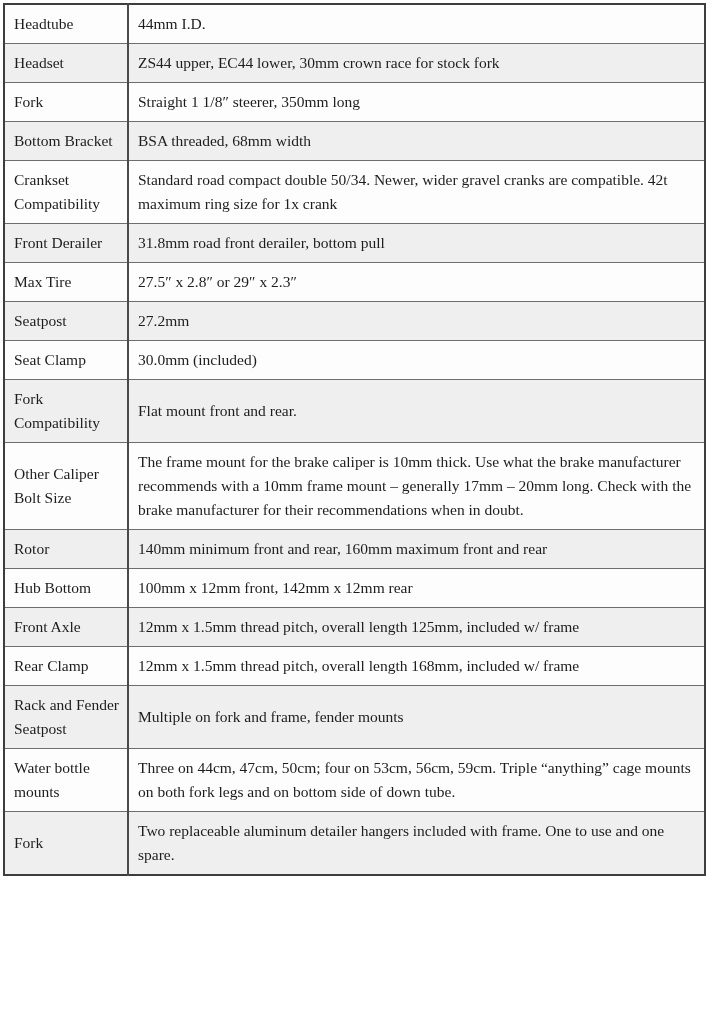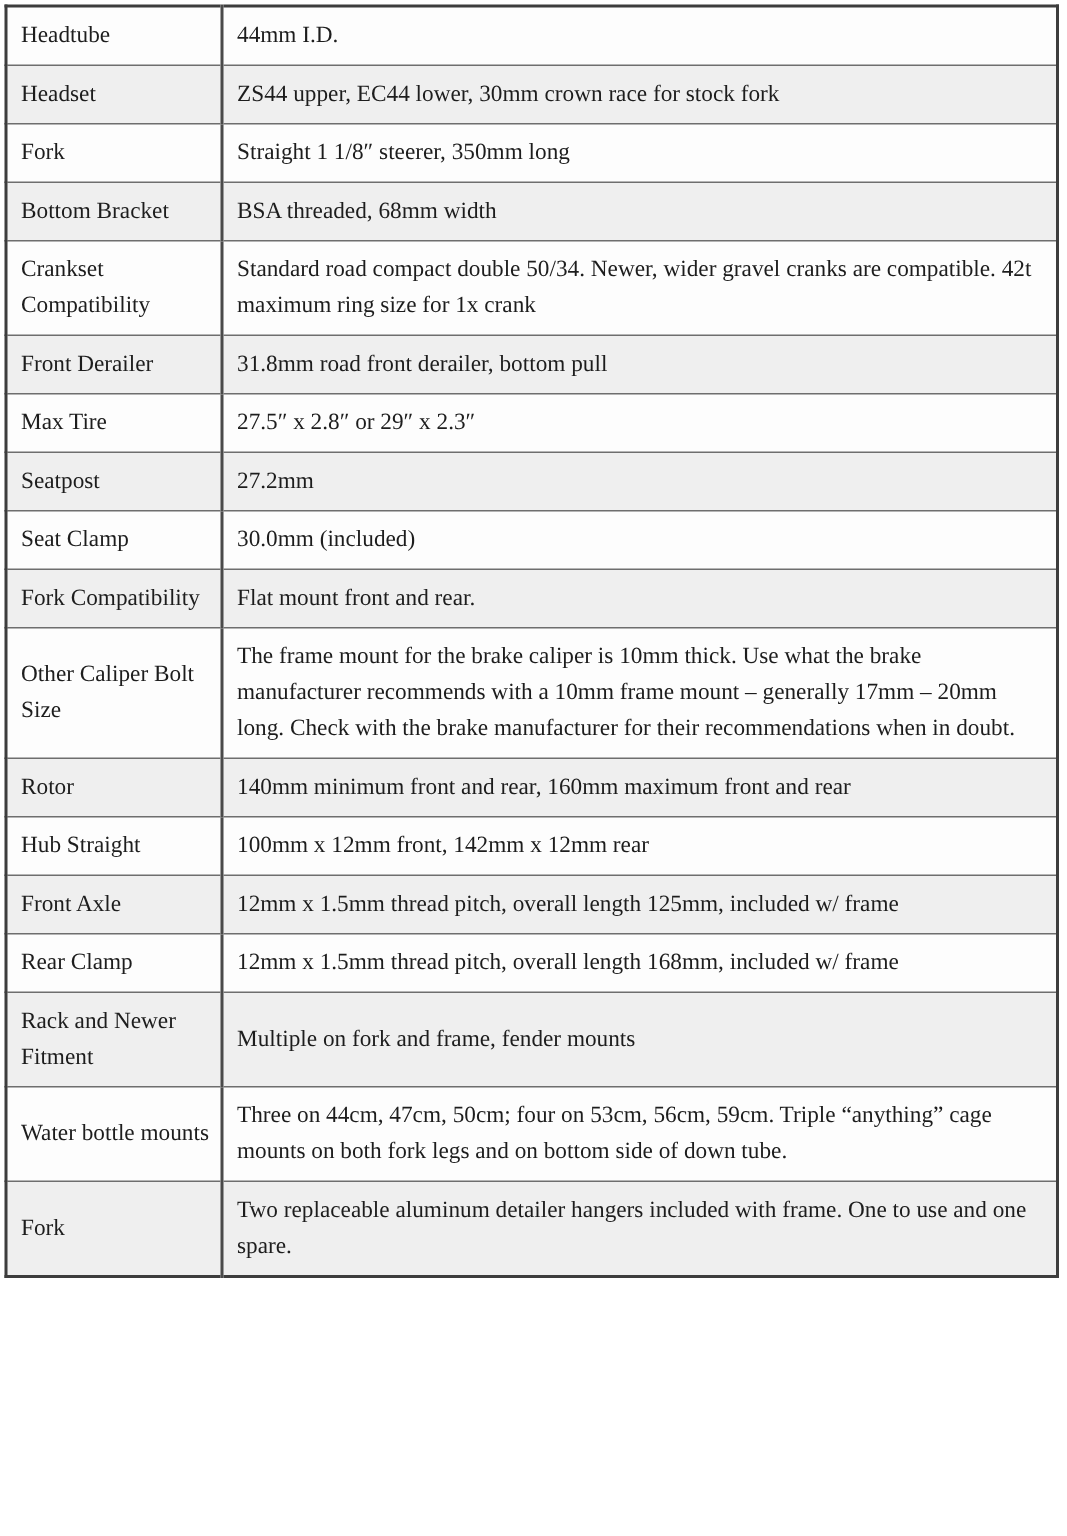--- a/index.html
+++ b/index.html
@@ -33,21 +33,21 @@
     border-top:1px solid var(--border-inner);
     border-bottom:1px solid var(--border-inner);
     font-size:15.5px;
     line-height:24px;
     font-weight:normal;
     text-align:left;
     vertical-align:middle;
     padding:7px 12px 7px 9px;
   }
   table.spec th.label-cell{
-    width:144px;
+    width:124px;
     border-right:2px solid #4a4a4a;
     padding:7px 2px 7px 9px;
   }
   table.spec tbody tr{background:var(--row-white);}
   table.spec tbody tr:nth-child(even){background:var(--stripe);}
 </style>
 </head>
 <body>
 
 <table class="spec">
@@ -107,36 +107,36 @@
     <th class="label-cell">Other Caliper Bolt Size</th>
     <td class="value-cell">The frame mount for the brake caliper is 10mm thick. Use what the brake manufacturer recommends with a 10mm frame mount – generally 17mm – 20mm long. Check with the brake manufacturer for their recommendations when in doubt.</td>
   </tr>
 
   <tr>
     <th class="label-cell">Rotor</th>
     <td class="value-cell">140mm minimum front and rear, 160mm maximum front and rear</td>
   </tr>
 
   <tr>
-    <th class="label-cell">Hub Straight</th>
+    <th class="label-cell">Hub Bottom</th>
     <td class="value-cell">100mm x 12mm front, 142mm x 12mm rear</td>
   </tr>
 
   <tr>
     <th class="label-cell">Front Axle</th>
     <td class="value-cell">12mm x 1.5mm thread pitch, overall length 125mm, included w/ frame</td>
   </tr>
 
   <tr>
     <th class="label-cell">Rear Clamp</th>
     <td class="value-cell">12mm x 1.5mm thread pitch, overall length 168mm, included w/ frame</td>
   </tr>
 
   <tr>
-    <th class="label-cell">Rack and Newer Fitment</th>
+    <th class="label-cell">Rack and Fender Seatpost</th>
     <td class="value-cell">Multiple on fork and frame, fender mounts</td>
   </tr>
 
   <tr>
     <th class="label-cell">Water bottle mounts</th>
     <td class="value-cell">Three on 44cm, 47cm, 50cm; four on 53cm, 56cm, 59cm. Triple “anything” cage mounts on both fork legs and on bottom side of down tube.</td>
   </tr>
 
 
   <tr>

